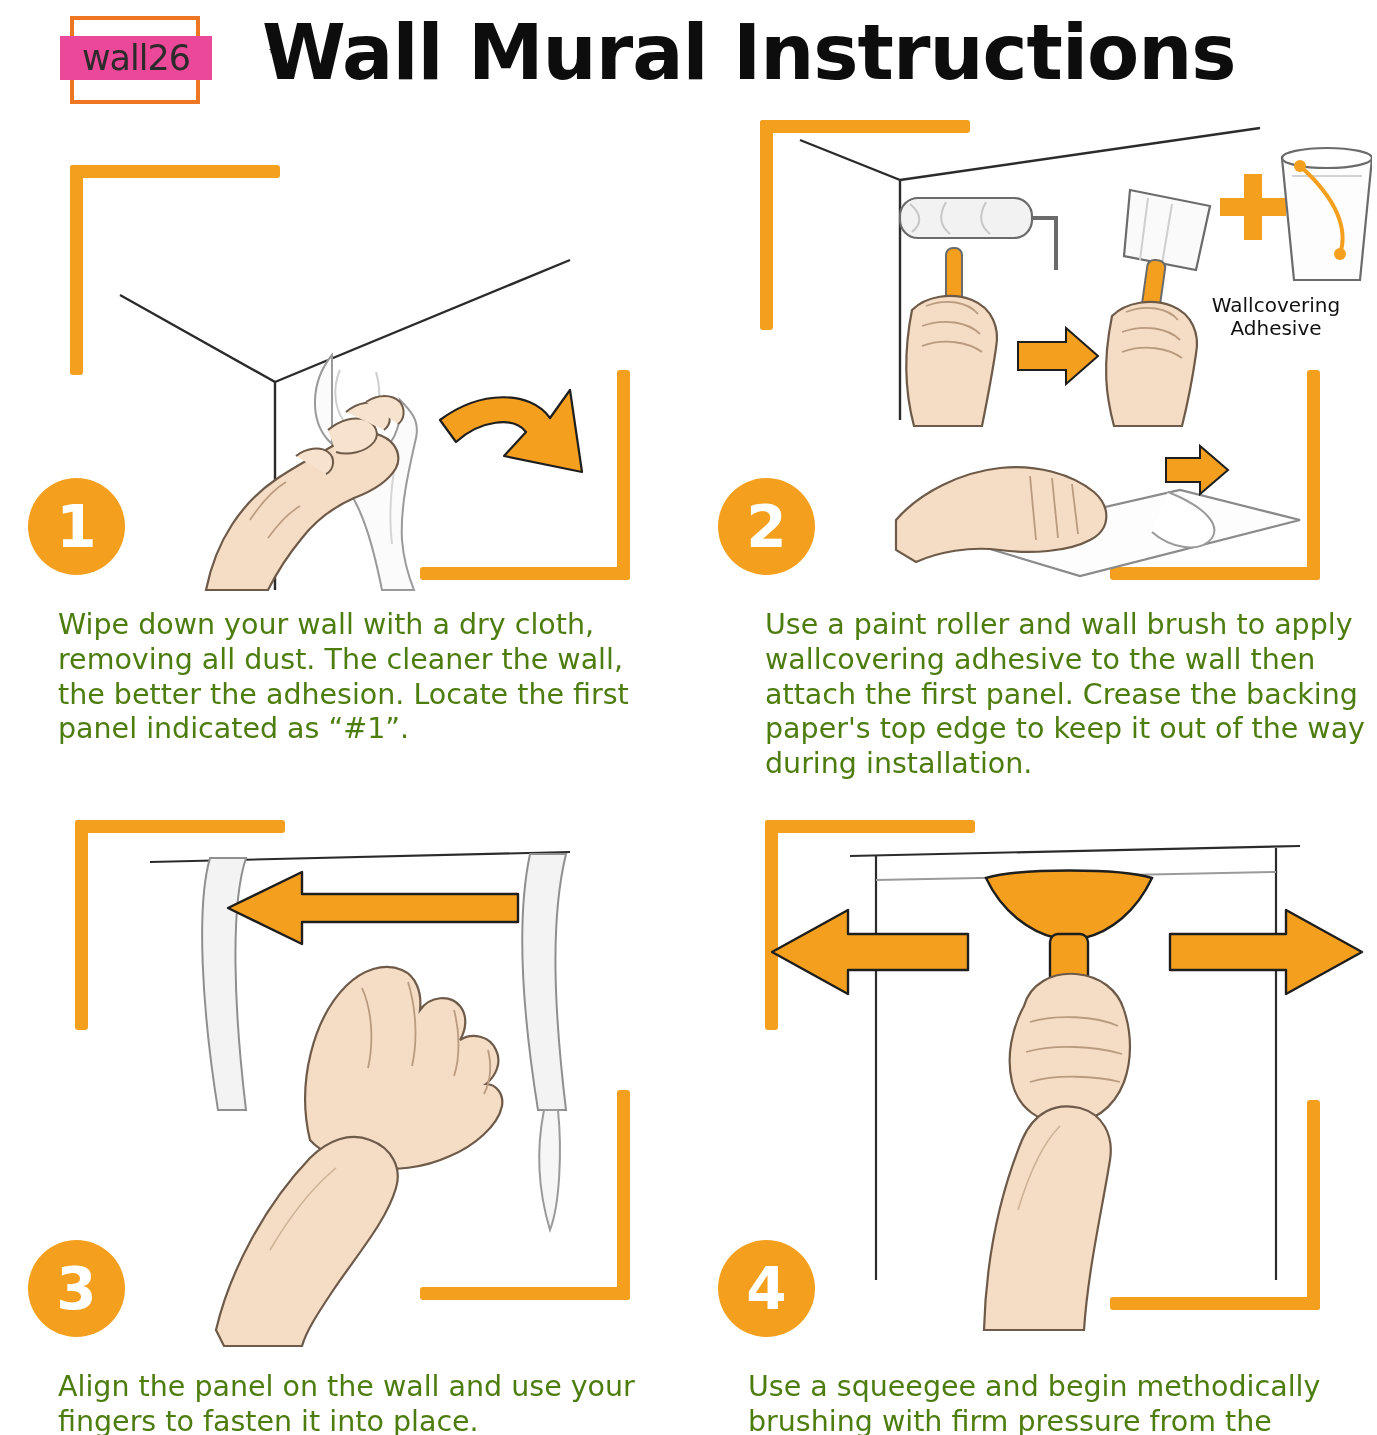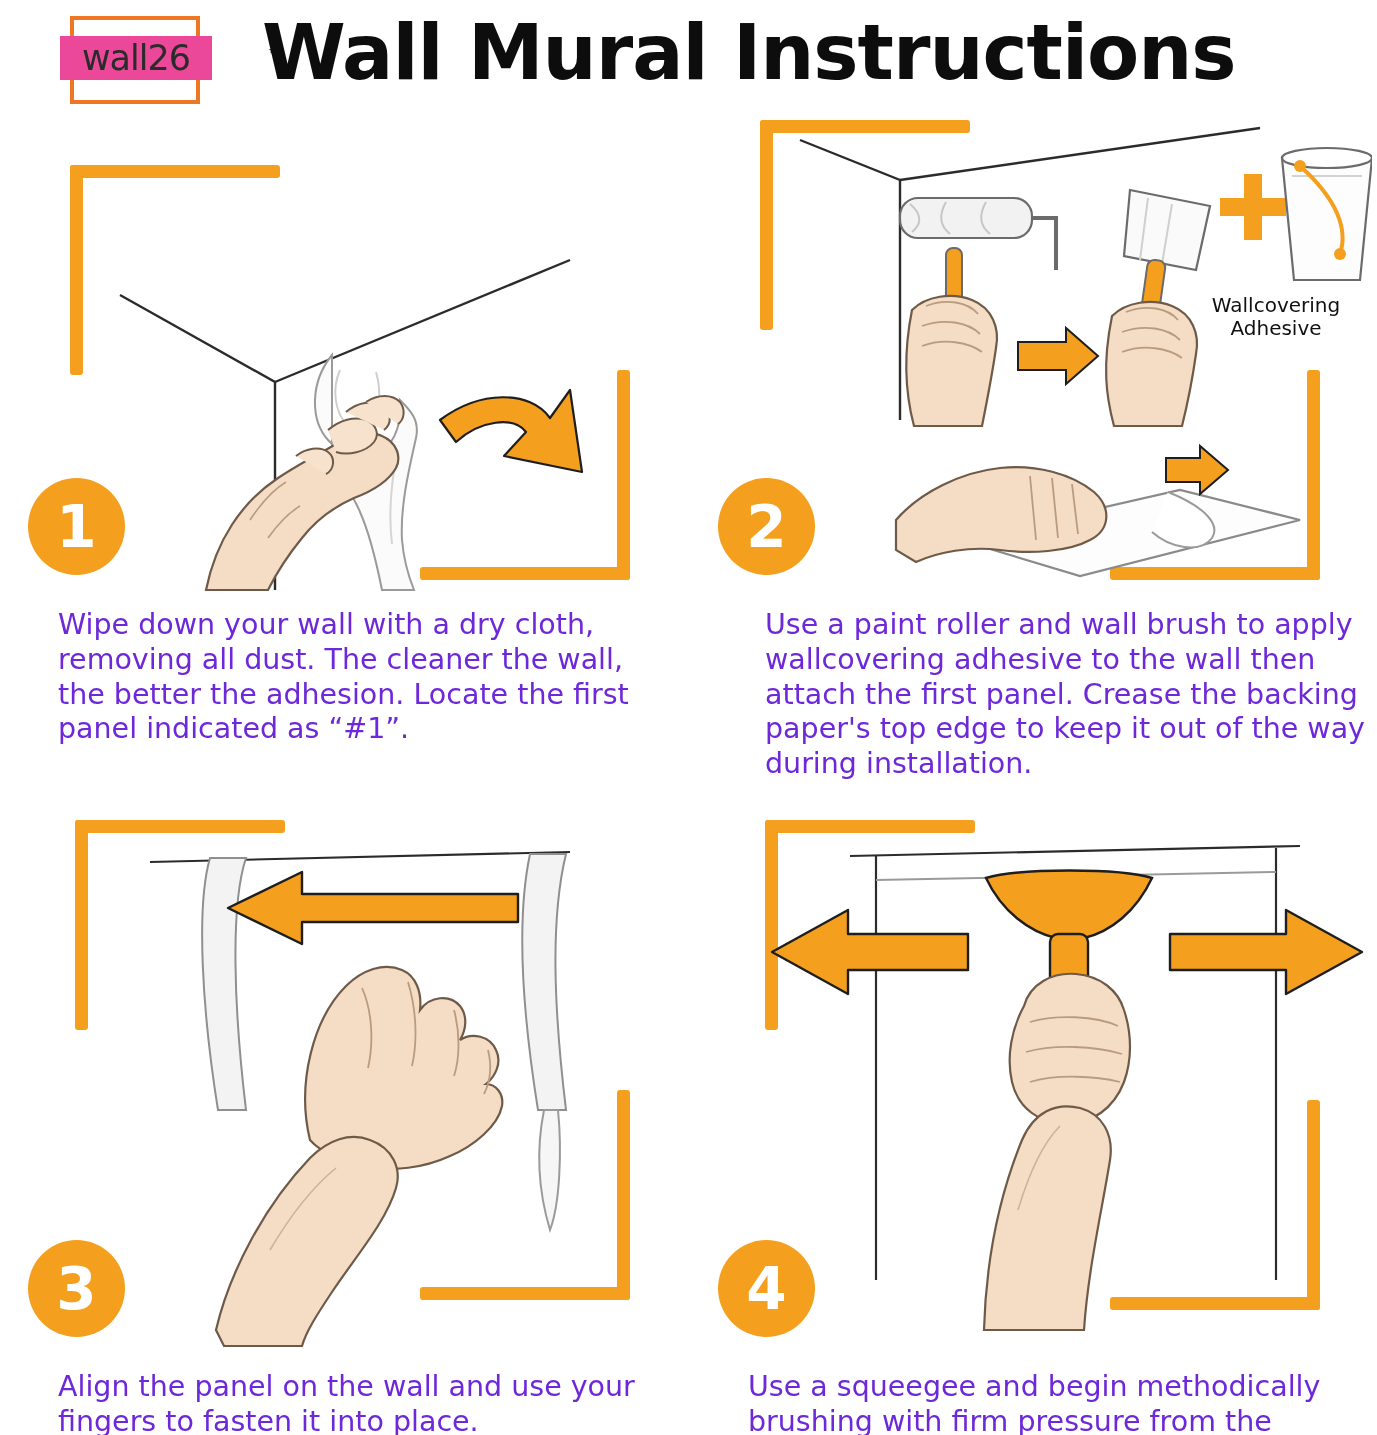--- a/index.html
+++ b/index.html
@@ -137,21 +137,21 @@
   .step-2 .badge { left: 18px;  top: 358px; }
   .step-3 .badge { left: 18px;  top: 430px; }
   .step-4 .badge { left: 18px;  top: 430px; }
 
   .caption {
     position: absolute;
     left: 48px;
     width: calc(100% - 60px);
     font-size: 28.5px;
     line-height: 1.22;
-    color: #6d28d9;
+    color: #4d7c0f;
     font-family: "DejaVu Sans", sans-serif;
   }
   .step-1 .caption { top: 488px; }
   .step-2 .caption { top: 488px; margin-left: 17px; }
   .step-3 .caption { top: 560px; }
   .step-4 .caption { top: 560px; }
 
   .adhesive-label {
     position: absolute;
     right: 6px;

